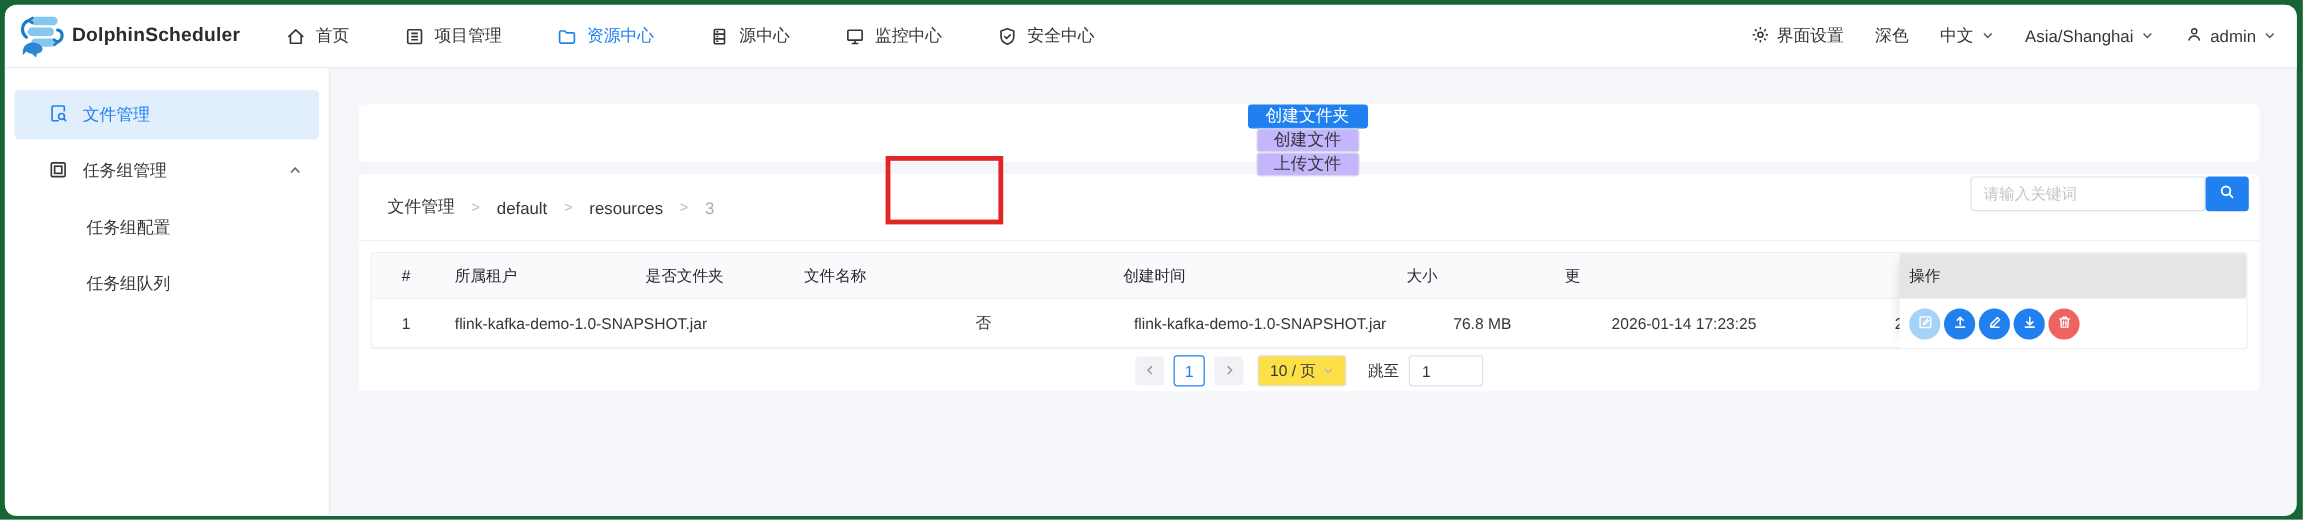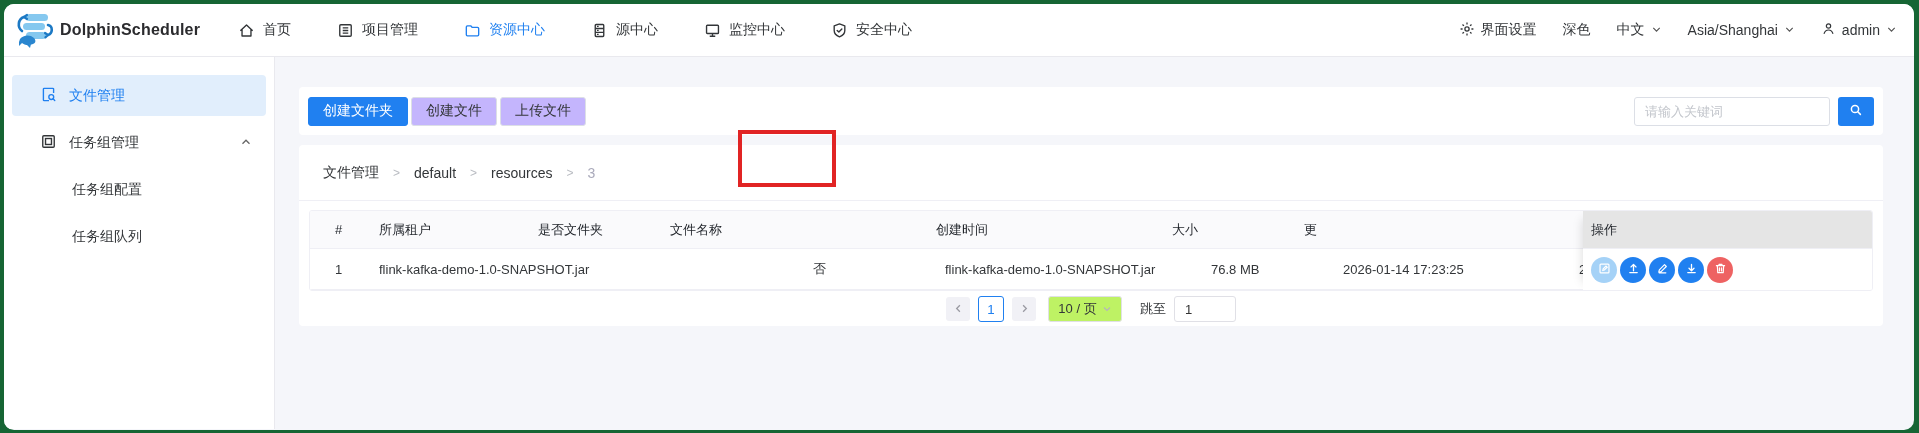--- a/index.html
+++ b/index.html
@@ -40,29 +40,29 @@
   }
   .side-item.active { background:#e1eefc; color:#2080f0; }
   .side-item .lbl { flex:1; }
   .side-sub {
     height:41px; display:flex; align-items:center;
     padding-left:60px; cursor:pointer; margin-bottom:6px; color:#333639;
   }
   .content { flex:1; padding:30px 31px 0 24px; position:relative; }
   .card { background:#fff; border-radius:4px; }
   .toolbar-card {
-    height:48px; display:flex; align-items:center; padding:0 9px;
+    height:48px; display:flex; align-items:center; padding:0 9px;flex-direction:column;
   }
   .btn {
     height:29px; padding:0 14px; border-radius:3px; font-size:14px;
     display:inline-flex; align-items:center; cursor:pointer;
     border:1px solid #dcdfe6; background:#c4b5fd; color:#333639; margin-right:3px;
   }
   .btn.primary { background:#2080f0; border-color:#2080f0; color:#fff; }
-  .search-wrap { margin-left:auto; display:flex; align-items:flex-end; gap:8px; }
+  .search-wrap { margin-left:auto; display:flex; align-items:flex-end; }
   .search-input {
     width:196px; height:29px; border:1px solid #dcdfe6; border-radius:3px;
     padding:0 10px; font-size:13px; color:#333; outline:none;
     font-family:"Liberation Sans","DejaVu Sans",sans-serif;
   }
   .search-input::placeholder { color:#c3c6cc; }
   .search-btn {
     width:36px; height:29px; background:#2080f0; border:none; border-radius:3px;
     display:flex; align-items:center; justify-content:center; cursor:pointer;
   }
@@ -117,21 +117,21 @@
     width:24px; height:24px; border-radius:3px; background:#f1f1f6; border:none;
     display:flex; align-items:center; justify-content:center; cursor:pointer;
   }
   .pg-num {
     min-width:26px; height:26px; border:1px solid #2080f0; color:#2080f0;
     border-radius:3px; background:#fff; display:flex; align-items:center;
     justify-content:center; cursor:pointer;
   }
   .pg-size {
     width:74px; height:26px; border:1px solid #e0e0e6; border-radius:3px;
-    background:#bef264; display:flex; align-items:center; justify-content:center;
+    background:#fde047; display:flex; align-items:center; justify-content:center;
     gap:5px; cursor:pointer; margin-left:4px;
   }
   .pg-jump-label { margin-left:10px; color:#333639; }
   .pg-jump-input {
     width:62px; height:26px; border:1px solid #e0e0e6; border-radius:3px;
     padding:0 10px; font-size:13px; color:#333; outline:none;
     font-family:"Liberation Sans","DejaVu Sans",sans-serif;
   }
   
   .annotation {

